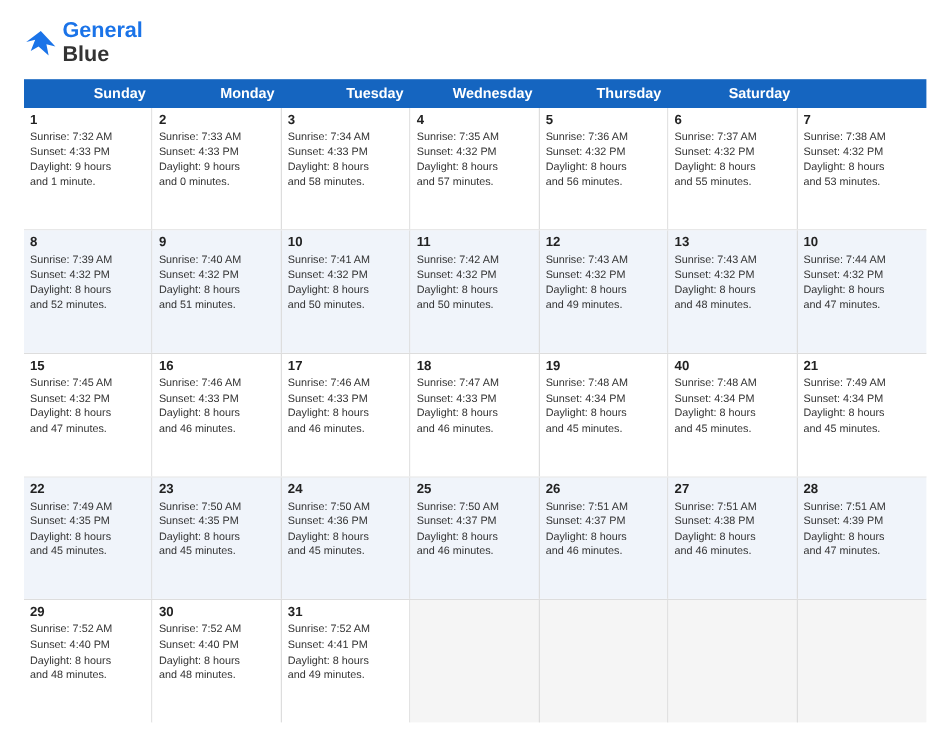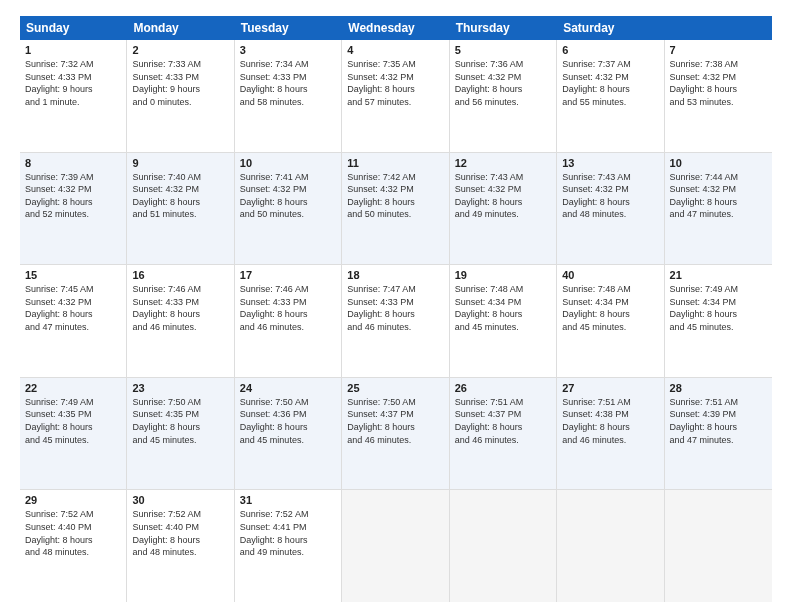--- a/index.html
+++ b/index.html
@@ -63,21 +63,21 @@
     .cal-header {
       display: grid;
       grid-template-columns: repeat(7, 1fr);
       background: #1565c0;
     }
     .cal-header-cell {
       color: #fff;
       font-weight: bold;
       font-size: 12px;
       padding: 5px 6px;
-      text-align: left;
+      text-align: right;
     }
     .cal-body {
       display: flex;
       flex-direction: column;
       flex: 1;
     }
     .cal-row {
       display: grid;
       grid-template-columns: repeat(7, 1fr);
       flex: 1;
@@ -114,20 +114,35 @@
     .day-info {
       font-size: 9px;
       line-height: 1.4;
       color: #333;
     }
   </style>
 </head>
 <body>
 
 <div class="page">
+  <div class="header">
+    <div class="logo">
+      <svg class="logo-bird" viewBox="0 0 30 30">
+        <polygon points="15,4 28,18 20,16 22,26 13,18 6,22 10,12 2,14" fill="#1a73e8"></polygon>
+      </svg>
+      <div class="logo-text">
+        <div><span>General</span></div>
+        <div>Blue</div>
+      </div>
+    </div>
+    <div class="title-block">
+      <div class="month-title"></div>
+      <div class="location"></div>
+    </div>
+  </div>
 
   <div class="calendar">
     <div class="cal-header">
     <div class="cal-header-cell">Sunday</div>
         <div class="cal-header-cell">Monday</div>
         <div class="cal-header-cell">Tuesday</div>
         <div class="cal-header-cell">Wednesday</div>
         <div class="cal-header-cell">Thursday</div>
         <div class="cal-header-cell">Saturday</div>
       </div>

